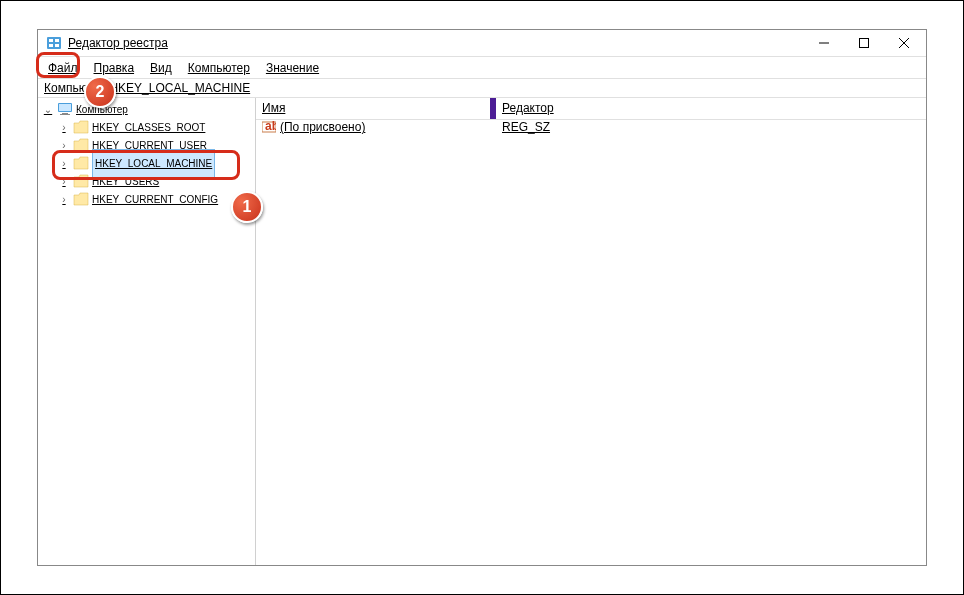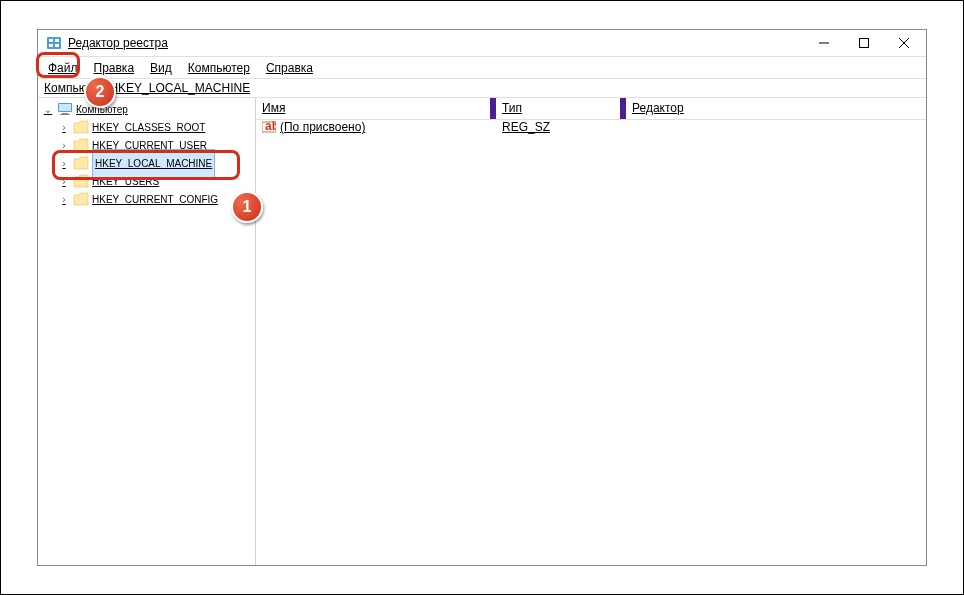--- a/index.html
+++ b/index.html
@@ -68,21 +68,21 @@
             <line x1="10" y1="0" x2="0" y2="10" stroke="#000" stroke-width="1"></line>
           </svg>
       </div>
     </div>
 
     <div class="menubar">
       <div class="menu-item">Файл</div>
       <div class="menu-item">Правка</div>
       <div class="menu-item">Вид</div>
       <div class="menu-item">Компьютер</div>
-      <div class="menu-item">Справка</div>
+      <div class="menu-item">Значение</div>
     </div>
 
     <div class="addressbar">
       <span>Компьютер\HKEY_LOCAL_MACHINE</span>
     </div>
 
     <div class="body">
       <div class="tree">
         <div class="tree-row">
           <span class="expander">⌄</span>
@@ -127,21 +127,20 @@
           <svg class="folder-icon" viewBox="0 0 16 14">
               <path d="M1 3 L6 3 L7 1 L15 1 L15 13 L1 13 Z" fill="#ffe9a6" stroke="#d9b54a" stroke-width="0.5"></path>
             </svg>
           <span class="tree-label">HKEY_CURRENT_CONFIG</span>
         </div>
       </div>
 
       <div class="list">
         <div class="list-header">
           <div class="col name">Имя</div>
-          <div class="col type">Тип</div>
           <div class="col value">Редактор</div>
         </div>
         <div class="list-row">
           <div class="cell name">
             <svg class="val-icon" viewBox="0 0 14 14">
               <rect x="0" y="2" width="14" height="10" fill="#fff" stroke="#c97d4a" stroke-width="1"></rect>
               <text x="3" y="10" font-size="7" fill="#c93a1a" font-weight="bold">ab</text>
             </svg>
             <span>(По присвоено)</span>
           </div>

